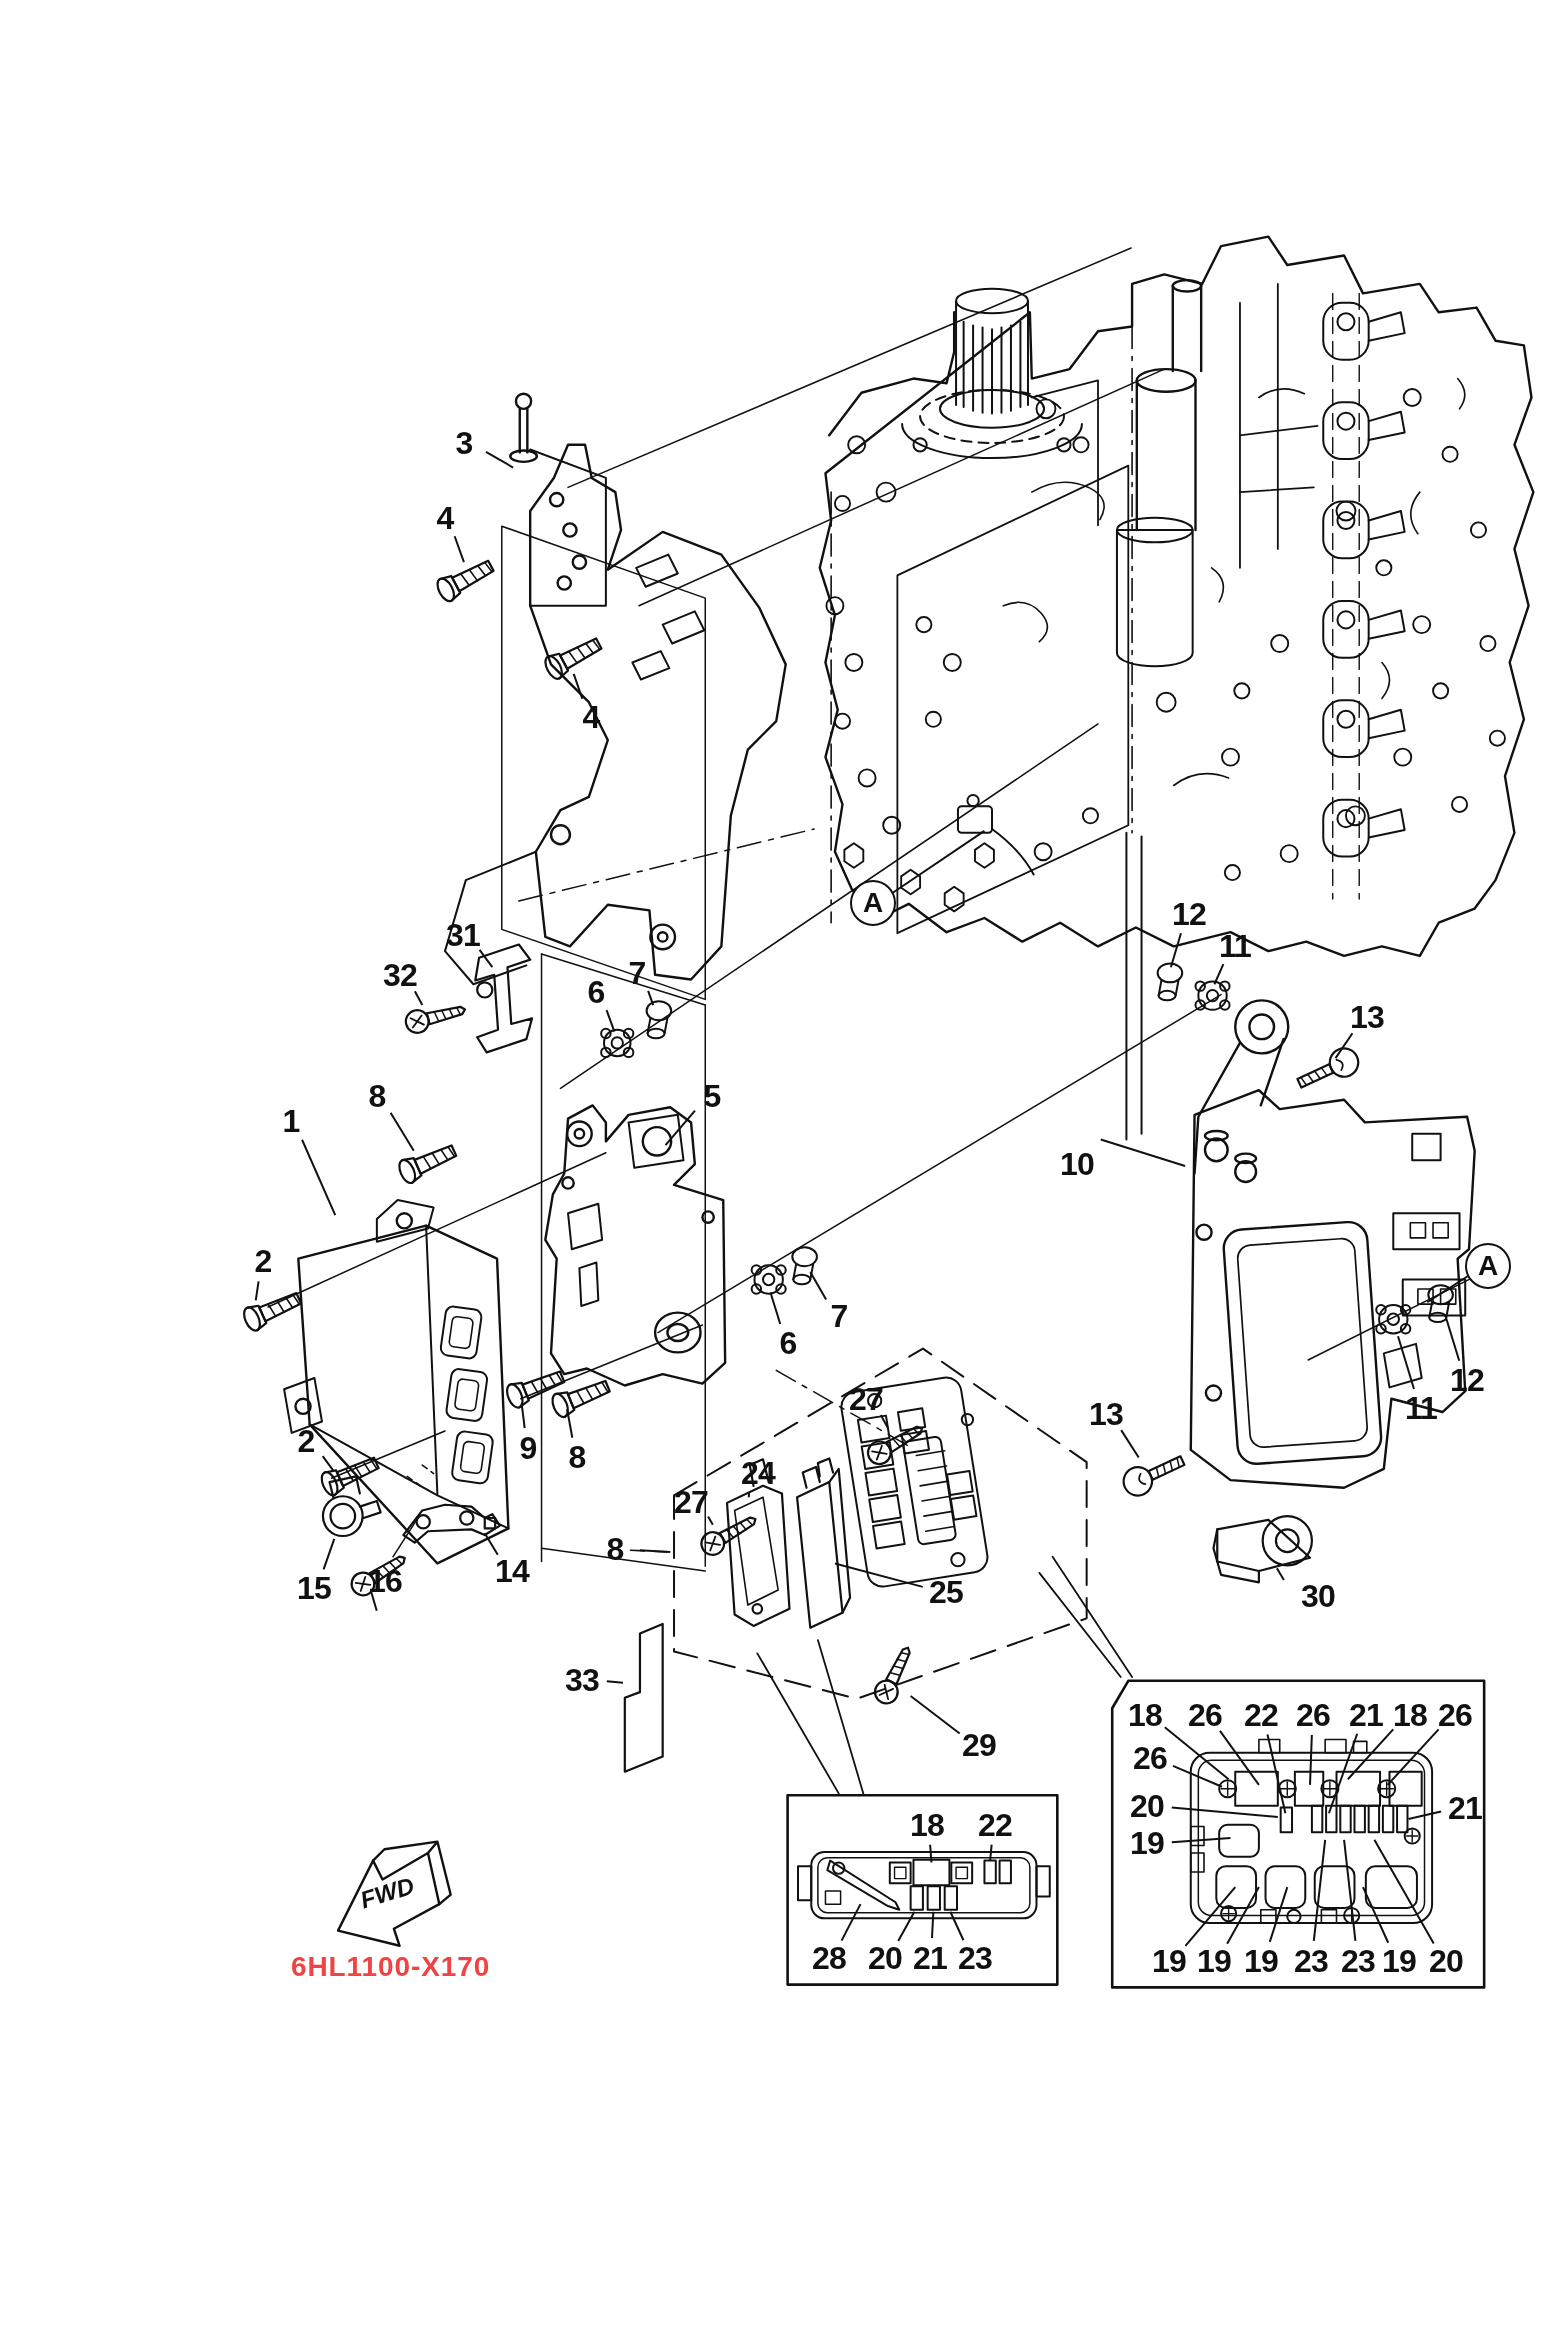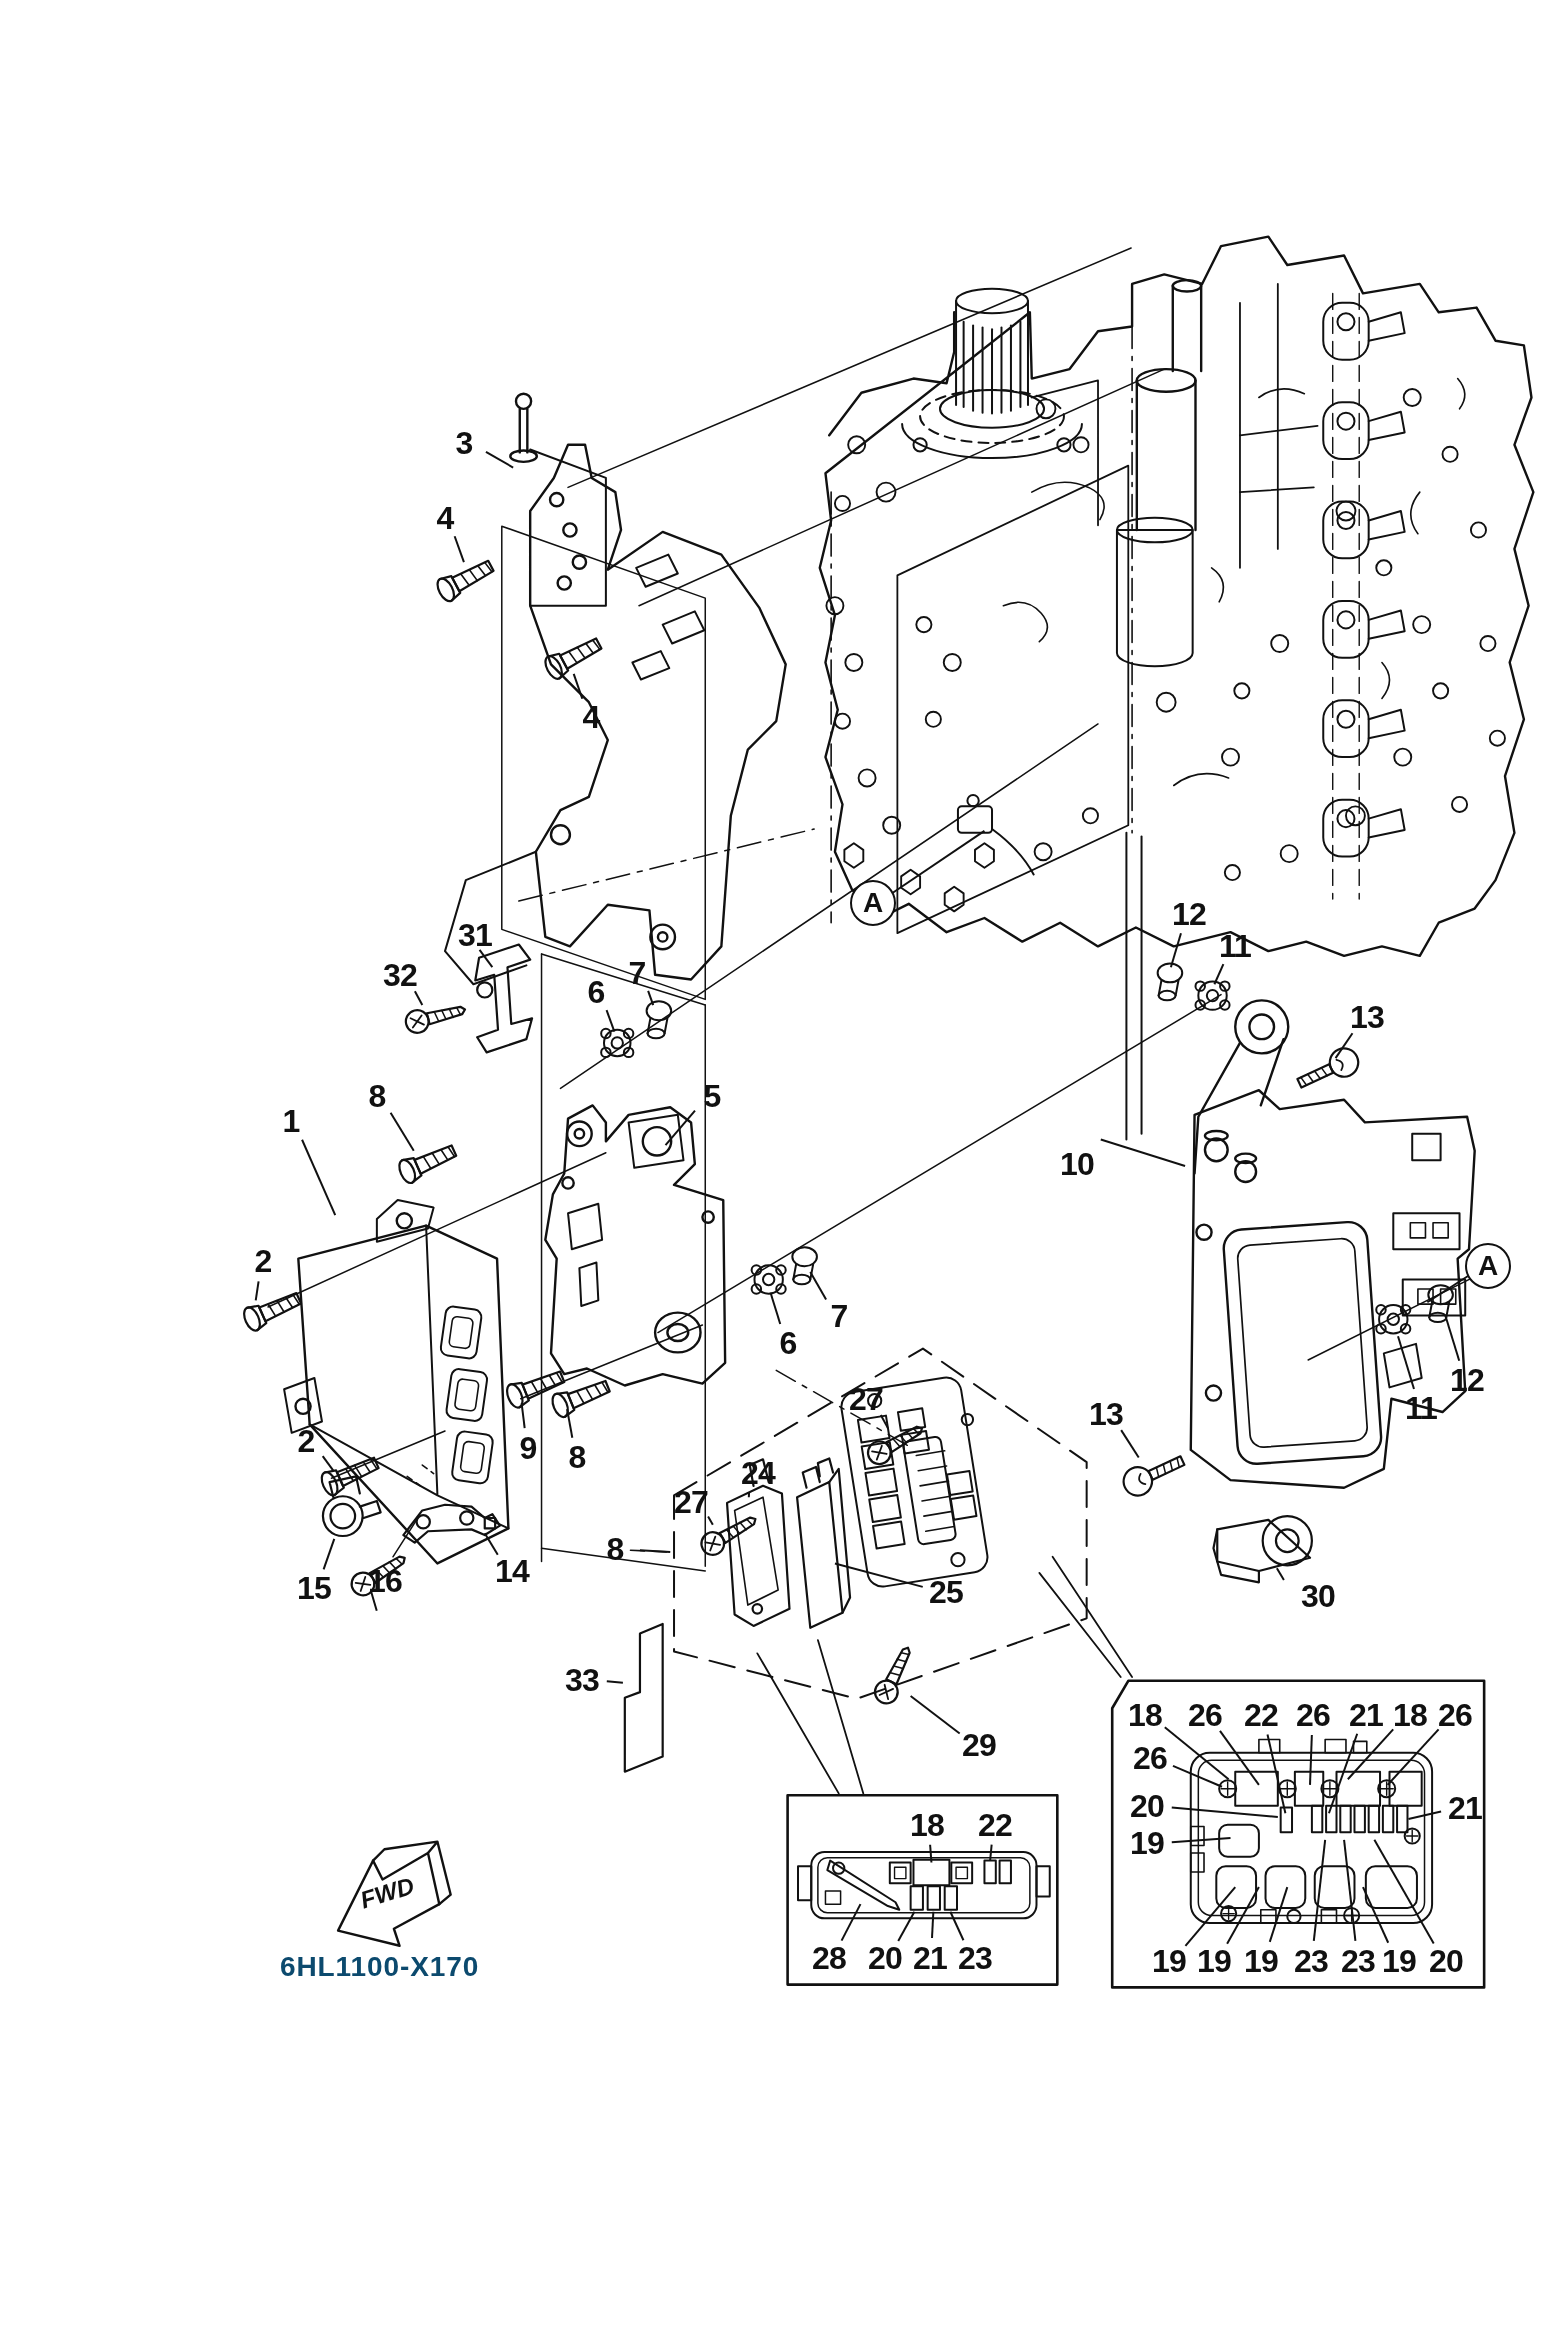--- a/index.html
+++ b/index.html
@@ -5,22 +5,22 @@
   html,body{margin:0;padding:0;background:#fff;}
   #stage{position:relative;width:1561px;height:2348px;background:#fff;overflow:hidden;
          font-family:"Liberation Sans",sans-serif;}
   #lineart,#callout-svg{position:absolute;left:0;top:0;}
   #callout-layer{position:absolute;left:0;top:0;width:100%;height:100%;}
   .callout{position:absolute;transform:translate(-50%,-50%);font:700 32px "Liberation Sans",sans-serif;
            color:#111;letter-spacing:-0.9px;line-height:1;white-space:nowrap;}
   .ref-marker{position:absolute;transform:translate(-50%,-50%);width:42px;height:42px;border:2.8px solid #111;
               border-radius:50%;background:#fff;display:flex;align-items:center;justify-content:center;
               font:700 28px "Liberation Sans",sans-serif;color:#111;}
-  #diagram-code{position:absolute;left:280px;top:1951px;font:700 28px "Liberation Sans",sans-serif;
-                color:#0c4a6e;letter-spacing:0.9px;}
+  #diagram-code{position:absolute;left:291px;top:1951px;font:700 28px "Liberation Sans",sans-serif;
+                color:#ef4444;letter-spacing:0.9px;}
   #fwd-label{position:absolute;left:360px;top:1879px;font:italic 700 24px "Liberation Sans",sans-serif;
              color:#111;transform:rotate(-17deg);}
   svg line, svg path, svg rect, svg circle, svg ellipse, svg polygon, svg polyline{vector-effect:non-scaling-stroke;}
 </style>
 </head>
 <body>
 
 <div id="stage">
 
 <svg id="lineart" width="1561" height="2348" viewBox="0 0 1649 2481" fill="none" stroke="#111" stroke-width="2.4" stroke-linejoin="round" stroke-linecap="round">
@@ -542,21 +542,21 @@
       </g>
 </svg>
 
 <div id="callout-layer">
       <div class="callout" style="left: 464px; top: 443px;">3</div>
       <div class="callout" style="left: 445px; top: 518px;">4</div>
       <div class="callout" style="left: 591px; top: 717px;">4</div>
       <div class="callout" style="left: 1189px; top: 914px;">12</div>
       <div class="callout" style="left: 1235px; top: 946px;">11</div>
       <div class="callout" style="left: 1367px; top: 1017px;">13</div>
-      <div class="callout" style="left: 463px; top: 935px; margin-left: 12px;">31</div>
+      <div class="callout" style="left: 463px; top: 935px;">31</div>
       <div class="callout" style="left: 400px; top: 975px;">32</div>
       <div class="callout" style="left: 596px; top: 992px;">6</div>
       <div class="callout" style="left: 637px; top: 973px;">7</div>
       <div class="callout" style="left: 377px; top: 1096px;">8</div>
       <div class="callout" style="left: 291px; top: 1121px;">1</div>
       <div class="callout" style="left: 712px; top: 1096px;">5</div>
       <div class="callout" style="left: 1077px; top: 1164px;">10</div>
       <div class="callout" style="left: 263px; top: 1261px;">2</div>
       <div class="callout" style="left: 788px; top: 1343px;">6</div>
       <div class="callout" style="left: 839px; top: 1316px;">7</div>

